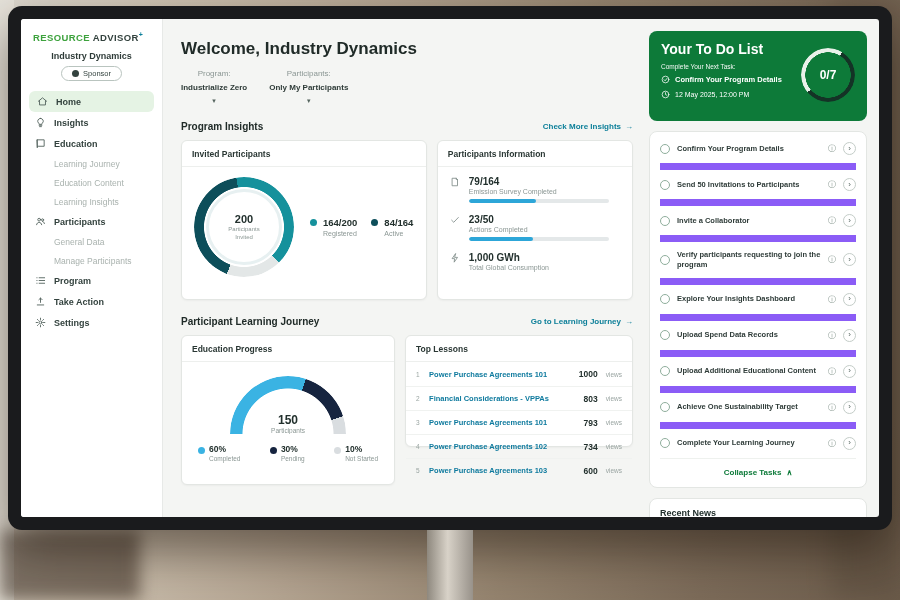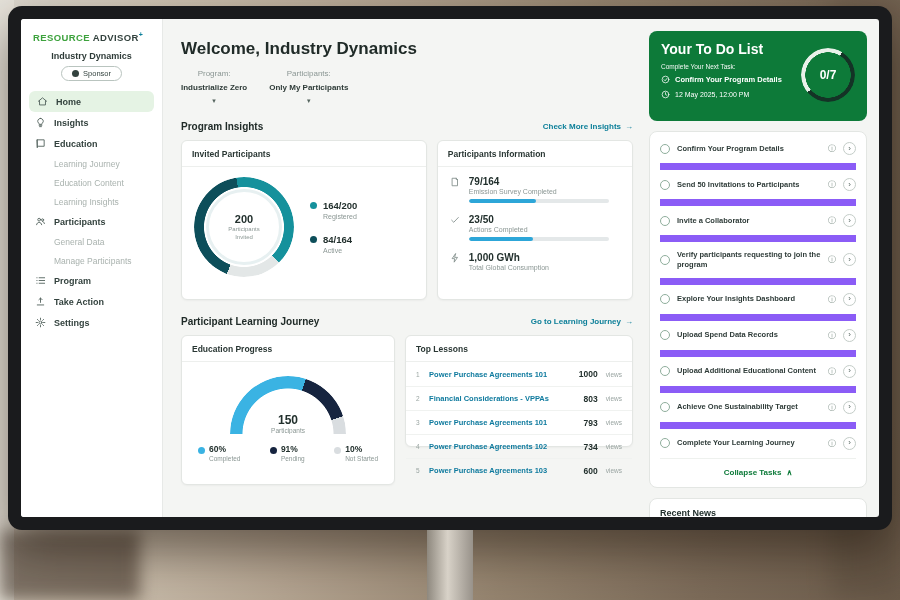--- a/index.html
+++ b/index.html
@@ -56,21 +56,21 @@
   
   .c-invited { width:248px; height:160px; }
   .inv-body { display:flex; align-items:center; gap:16px; padding:10px 12px; }
   .donut-wrap { position:relative; width:100px; height:100px; flex:0 0 auto; }
   .donut { position:absolute; inset:0; border-radius:50%;
     -webkit-mask:radial-gradient(circle,transparent 56%,#000 57%); mask:radial-gradient(circle,transparent 56%,#000 57%); }
   .donut-inner { position:absolute; inset:12px; border-radius:50%; border:3px solid #e7f0f1; }
   .donut-center { position:absolute; inset:0; display:flex; flex-direction:column; align-items:center; justify-content:center; text-align:center; }
   .donut-center .v { font-size:11px; font-weight:bold; color:#22302d; }
   .donut-center .l { font-size:6px; color:#8b9794; width:46px; line-height:1.25; margin-top:1px; }
-  .legend-col { display:flex; flex-direction:column; gap:14px; }
+  .legend-col { display:flex; flex-direction:row; gap:14px; }
   .leg { display:flex; gap:6px; align-items:flex-start; }
   .dot { width:7px; height:7px; border-radius:50%; margin-top:2px; flex:0 0 auto; }
   .leg .v { font-size:9.5px; font-weight:bold; color:#22302d; }
   .leg .l { font-size:7px; color:#8b9794; margin-top:2px; }
   
   .c-info { width:198px; height:160px; }
   .info-body { padding:9px 12px; display:flex; flex-direction:column; gap:11px; }
   .inforow { display:flex; gap:8px; }
   .inforow .iico { width:11px; flex:0 0 auto; display:flex; margin-top:1px; }
   .inforow svg { width:10px; height:10px; stroke:#7d8a87; fill:none; stroke-width:2; stroke-linecap:round; stroke-linejoin:round; }
@@ -341,21 +341,21 @@
             <div class="eleg">
               <div class="top">
                   <span class="dot" style="background:#3ab3e3"></span>
                   <span class="v">60%</span>
                 </div>
               <div class="l">Completed</div>
             </div>
             <div class="eleg">
               <div class="top">
                   <span class="dot" style="background:#16243f"></span>
-                  <span class="v">91%</span>
+                  <span class="v">30%</span>
                 </div>
               <div class="l">Pending</div>
             </div>
             <div class="eleg">
               <div class="top">
                   <span class="dot" style="background:#d9dde0"></span>
                   <span class="v">10%</span>
                 </div>
               <div class="l">Not Started</div>
             </div>

